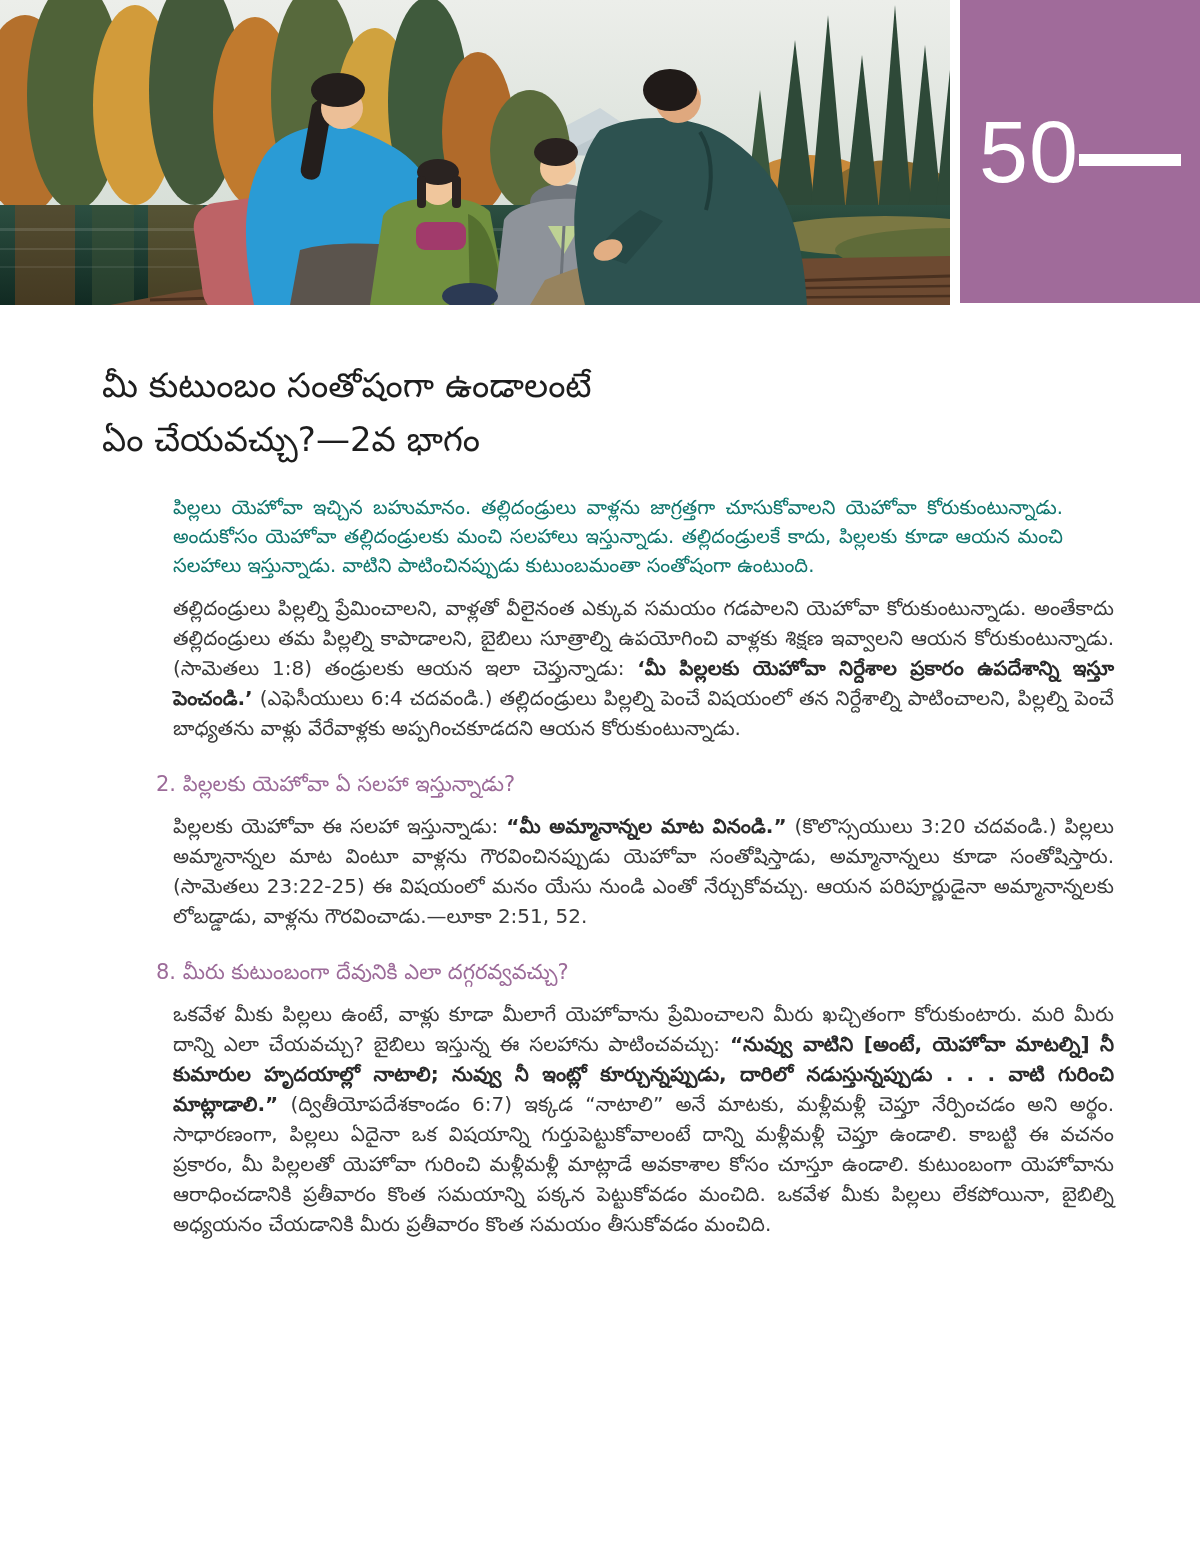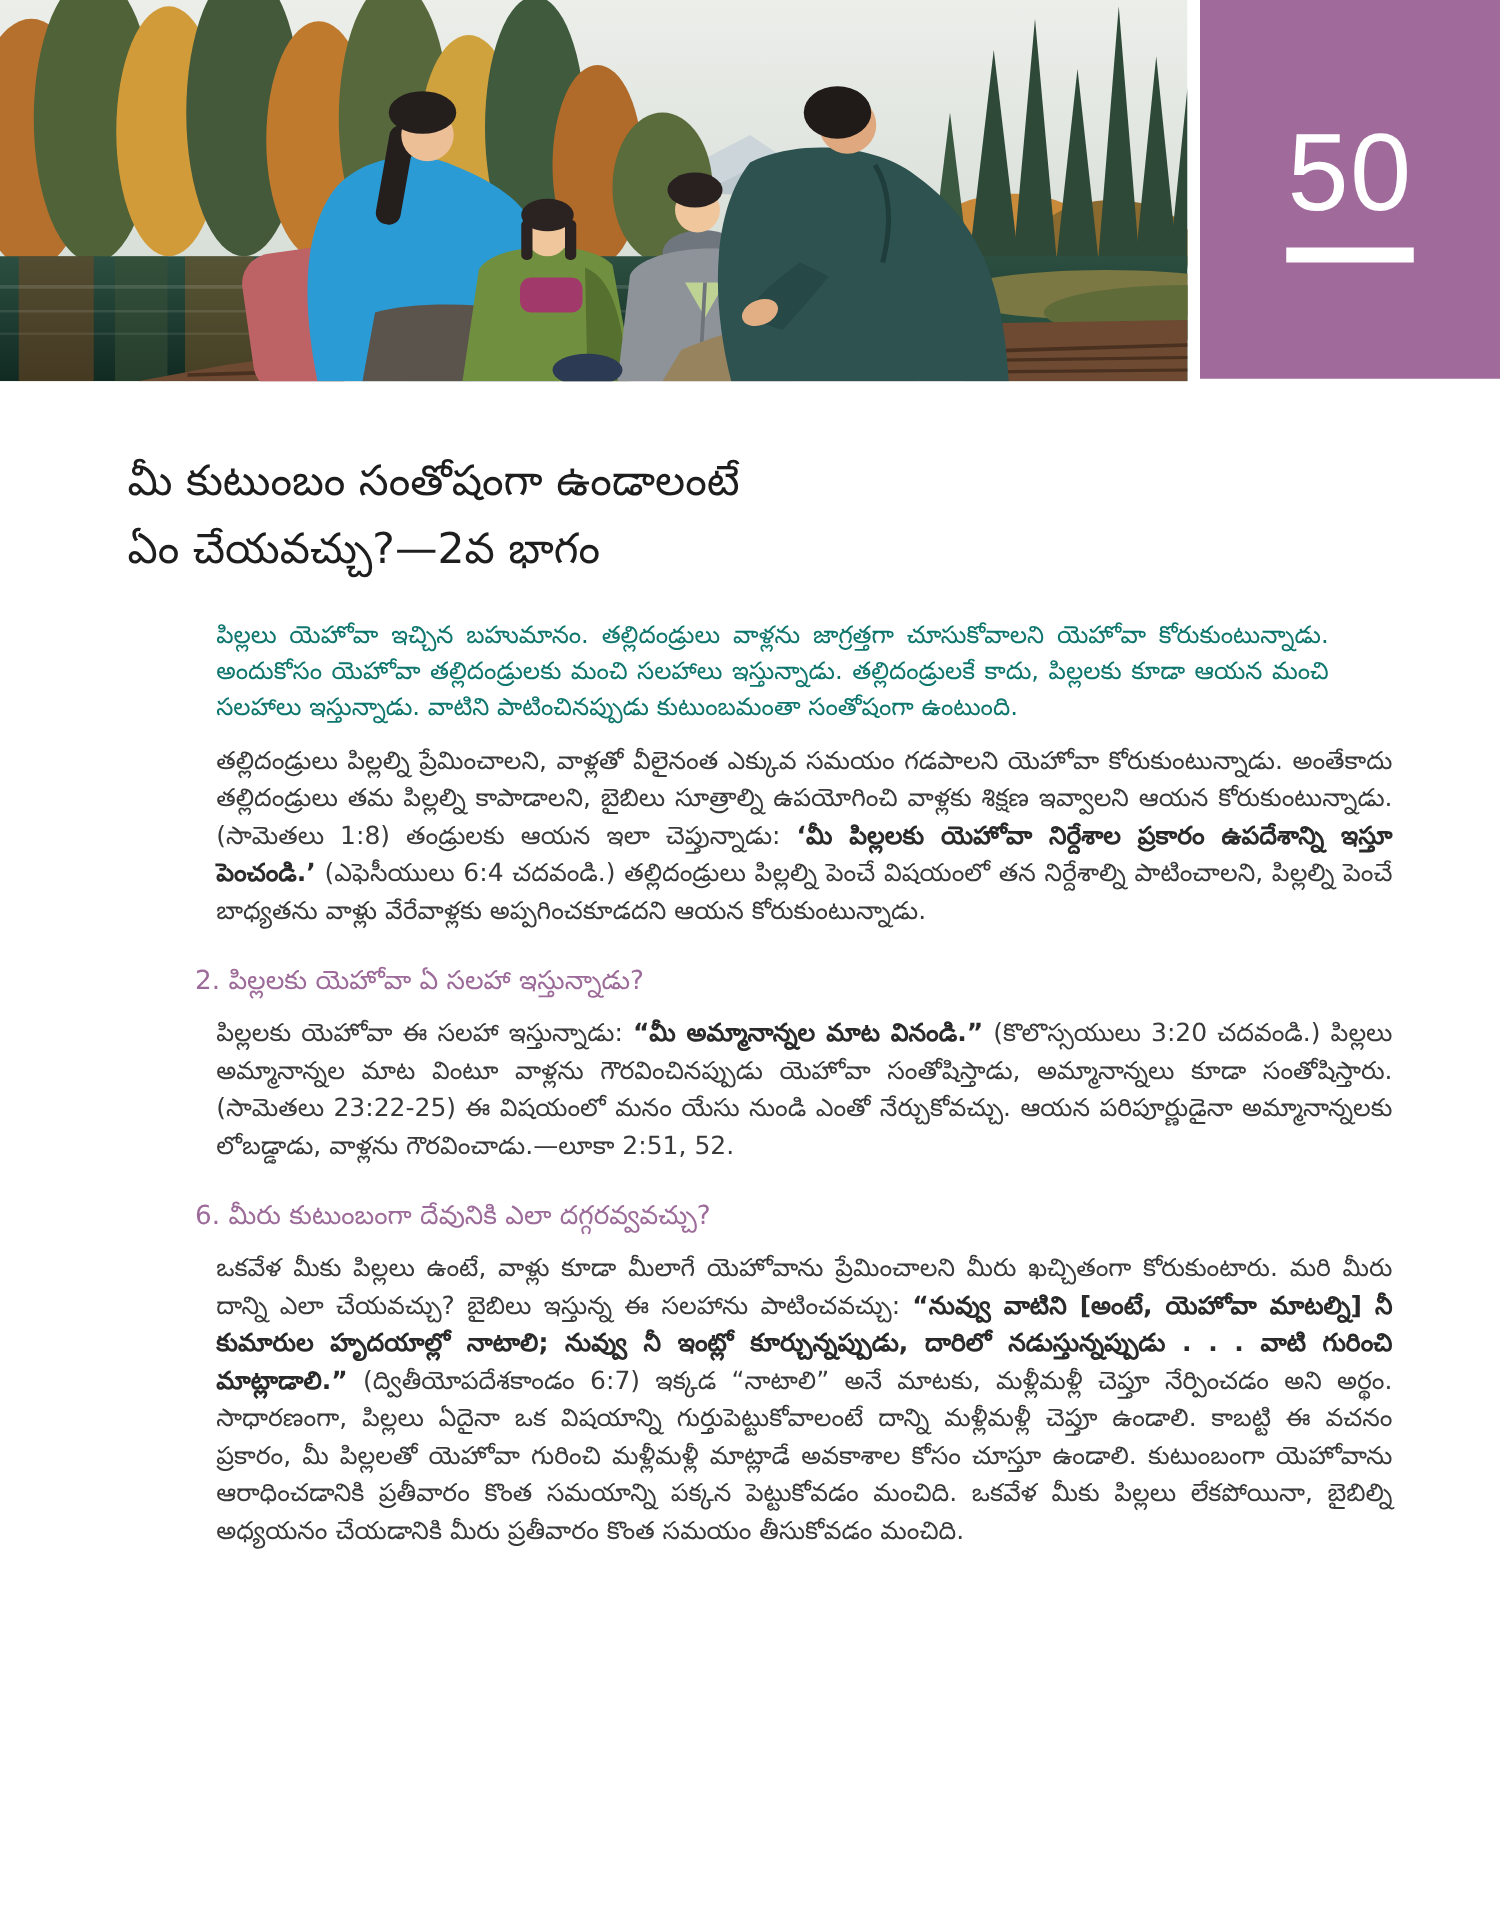--- a/index.html
+++ b/index.html
@@ -11,21 +11,21 @@
     font-family:"DejaVu Sans", sans-serif;
     overflow:hidden;
   }
   
   .header{position:absolute;top:0;left:0;width:1200px;height:305px;}
   .photo{position:absolute;top:0;left:0;width:950px;height:305px;overflow:hidden;}
   .photo svg{display:block;width:100%;height:100%;}
   .lesson-block{
     position:absolute;top:0;left:960px;width:240px;height:303px;
     background:#a06b9a;
-    display:flex;flex-direction:column;align-items:center;justify-content:center;
+    display:flex;flex-direction:row;align-items:center;justify-content:center;
   }
   .lesson-number{
     color:#ffffff;
     font-family:"Liberation Sans", sans-serif;
     font-size:88px;
     font-weight:400;
     line-height:1;
     letter-spacing:1px;
   }
   .lesson-underline{
@@ -206,18 +206,18 @@
     <section>
       <p class="para"><span>తల్లిదండ్రులు పిల్లల్ని ప్రేమించాలని, వాళ్లతో వీలైనంత ఎక్కువ సమయం గడపాలని యెహోవా కోరుకుంటున్నాడు. అంతేకాదు తల్లిదండ్రులు తమ పిల్లల్ని కాపాడాలని, బైబిలు సూత్రాల్ని ఉపయోగించి వాళ్లకు శిక్షణ ఇవ్వాలని ఆయన కోరుకుంటున్నాడు. (సామెతలు 1:8) తండ్రులకు ఆయన ఇలా చెప్తున్నాడు: </span><span class="bold">‘మీ పిల్లలకు యెహోవా నిర్దేశాల ప్రకారం ఉపదేశాన్ని ఇస్తూ పెంచండి.’</span><span> (ఎఫెసీయులు 6:4 చదవండి.) తల్లిదండ్రులు పిల్లల్ని పెంచే విషయంలో తన నిర్దేశాల్ని పాటించాలని, పిల్లల్ని పెంచే బాధ్యతను వాళ్లు వేరేవాళ్లకు అప్పగించకూడదని ఆయన కోరుకుంటున్నాడు.</span></p>
     </section>
 
     <section>
       <h2 class="question">2. పిల్లలకు యెహోవా ఏ సలహా ఇస్తున్నాడు?</h2>
       <p class="para"><span>పిల్లలకు యెహోవా ఈ సలహా ఇస్తున్నాడు: </span><span class="bold">“మీ అమ్మానాన్నల మాట వినండి.”</span><span> (కొలొస్సయులు 3:20 చదవండి.) పిల్లలు అమ్మానాన్నల మాట వింటూ వాళ్లను గౌరవించినప్పుడు యెహోవా సంతోషిస్తాడు, అమ్మానాన్నలు కూడా సంతోషిస్తారు. (సామెతలు 23:22-25) ఈ విషయంలో మనం యేసు నుండి ఎంతో నేర్చుకోవచ్చు. ఆయన పరిపూర్ణుడైనా అమ్మానాన్నలకు లోబడ్డాడు, వాళ్లను గౌరవించాడు.—లూకా 2:51, 52.</span></p>
     </section>
 
     <section>
-      <h2 class="question">6. మీరు కుటుంబంగా దేవునికి ఎలా దగ్గరవ్వవచ్చు?</h2>
+      <h2 class="question">8. మీరు కుటుంబంగా దేవునికి ఎలా దగ్గరవ్వవచ్చు?</h2>
       <p class="para"><span>ఒకవేళ మీకు పిల్లలు ఉంటే, వాళ్లు కూడా మీలాగే యెహోవాను ప్రేమించాలని మీరు ఖచ్చితంగా కోరుకుంటారు. మరి మీరు దాన్ని ఎలా చేయవచ్చు? బైబిలు ఇస్తున్న ఈ సలహాను పాటించవచ్చు: </span><span class="bold">“నువ్వు వాటిని [అంటే, యెహోవా మాటల్ని] నీ కుమారుల హృదయాల్లో నాటాలి; నువ్వు నీ ఇంట్లో కూర్చున్నప్పుడు, దారిలో నడుస్తున్నప్పుడు . . . వాటి గురించి మాట్లాడాలి.”</span><span> (ద్వితీయోపదేశకాండం 6:7) ఇక్కడ “నాటాలి” అనే మాటకు, మళ్లీమళ్లీ చెప్తూ నేర్పించడం అని అర్థం. సాధారణంగా, పిల్లలు ఏదైనా ఒక విషయాన్ని గుర్తుపెట్టుకోవాలంటే దాన్ని మళ్లీమళ్లీ చెప్తూ ఉండాలి. కాబట్టి ఈ వచనం ప్రకారం, మీ పిల్లలతో యెహోవా గురించి మళ్లీమళ్లీ మాట్లాడే అవకాశాల కోసం చూస్తూ ఉండాలి. కుటుంబంగా యెహోవాను ఆరాధించడానికి ప్రతీవారం కొంత సమయాన్ని పక్కన పెట్టుకోవడం మంచిది. ఒకవేళ మీకు పిల్లలు లేకపోయినా, బైబిల్ని అధ్యయనం చేయడానికి మీరు ప్రతీవారం కొంత సమయం తీసుకోవడం మంచిది.</span></p>
     </section>
   </main>
 
 </div>
 
 </body></html>

